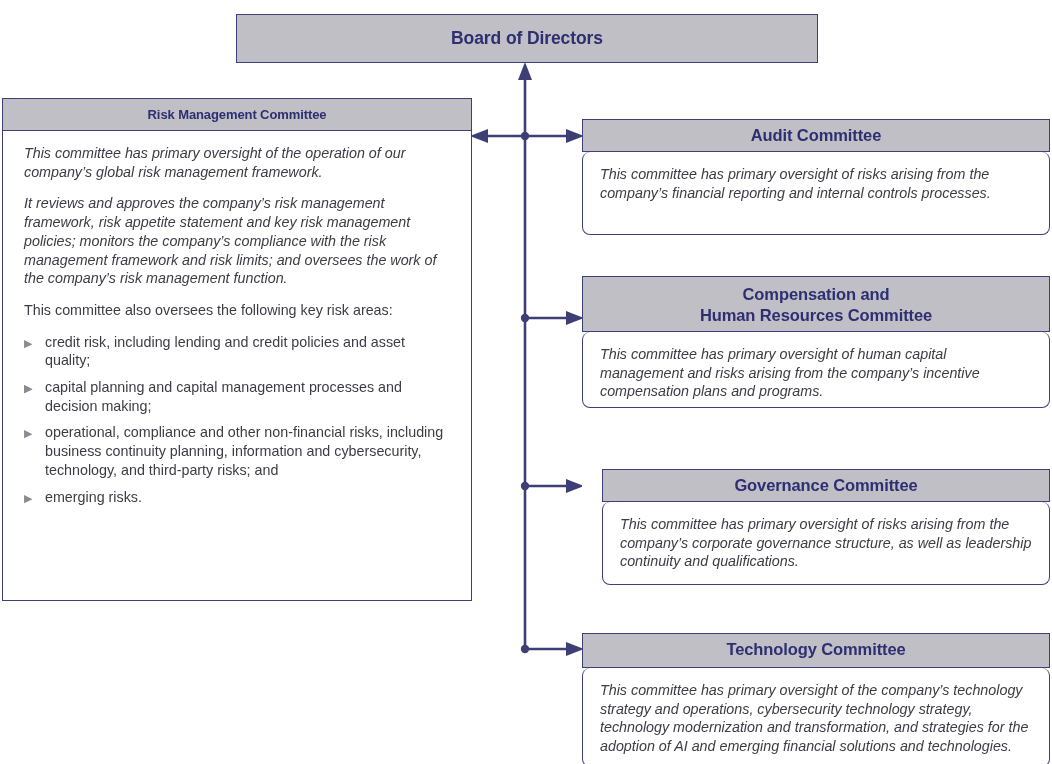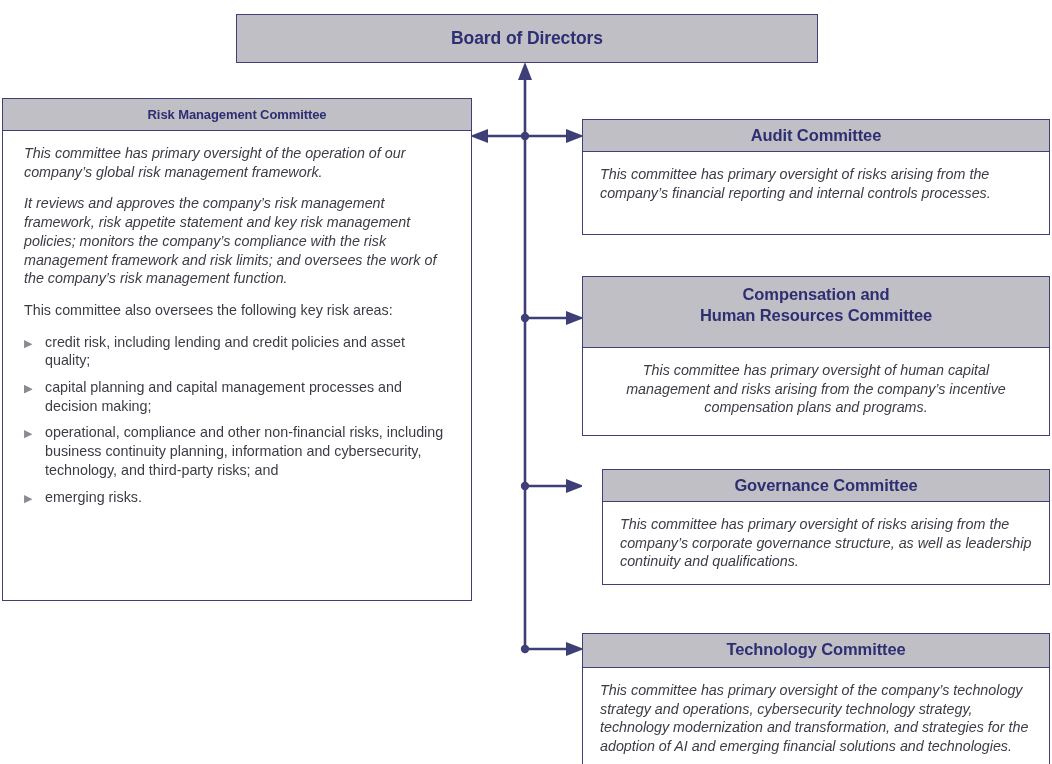--- a/index.html
+++ b/index.html
@@ -119,36 +119,37 @@
   .rnode {
     left: 582px;
     width: 468px;
   }
   .rnode .node-header {
     font-size: 16.5px;
     margin-top: 21px;
   }
   .rnode .node-body {
     padding: 13px 17px 10px 17px;
+    border-radius: 8px;
   }
   .rnode .node-body .para {
     margin-bottom: 0;
   }
 
   #audit { top: 86px; }
   #audit .node-header { height: 33px; line-height: 31px; }
   #audit .node-body { height: 83px; }
 
   #comp { top: 243px; }
   #comp .node-header {
-    height: 72px;
+    height: 56px;
     padding-top: 7px;
     line-height: 21px;
   }
-  #comp .node-body { height: 88px; text-align: center; }
+  #comp .node-body { height: 76px; }
 
   #gov { top: 436px; padding-left: 20px; }
   #gov .node-header { height: 33px; line-height: 31px; }
   #gov .node-body { height: 83px; }
 
   #tech { top: 600px; }
   #tech .node-header { height: 35px; line-height: 31px; }
   #tech .node-body { height: 99px; }
 </style>
 </head>

